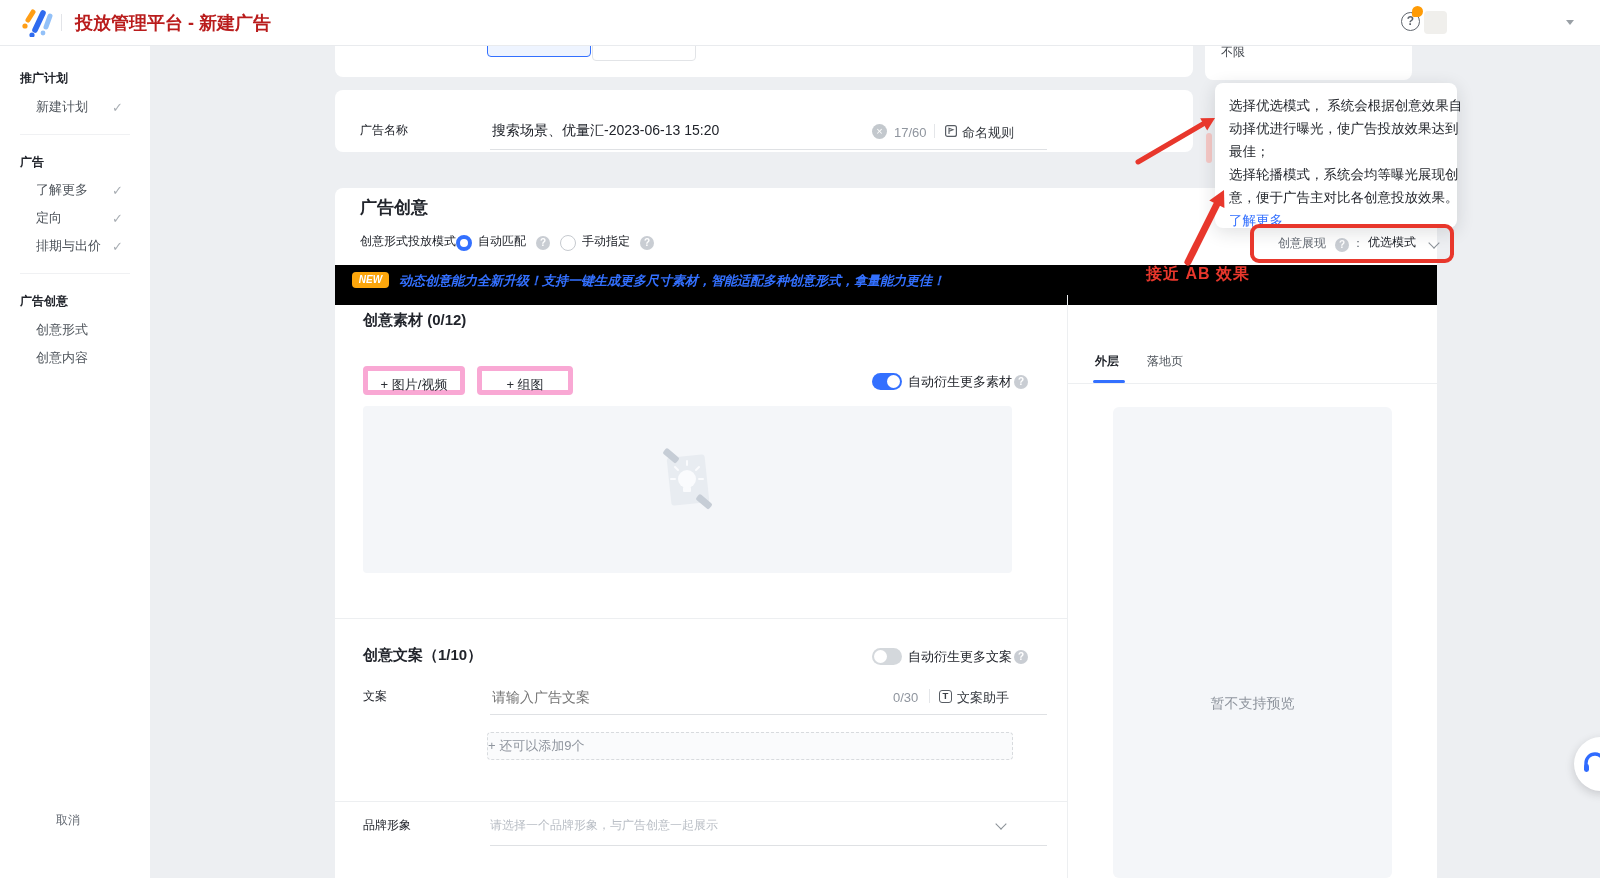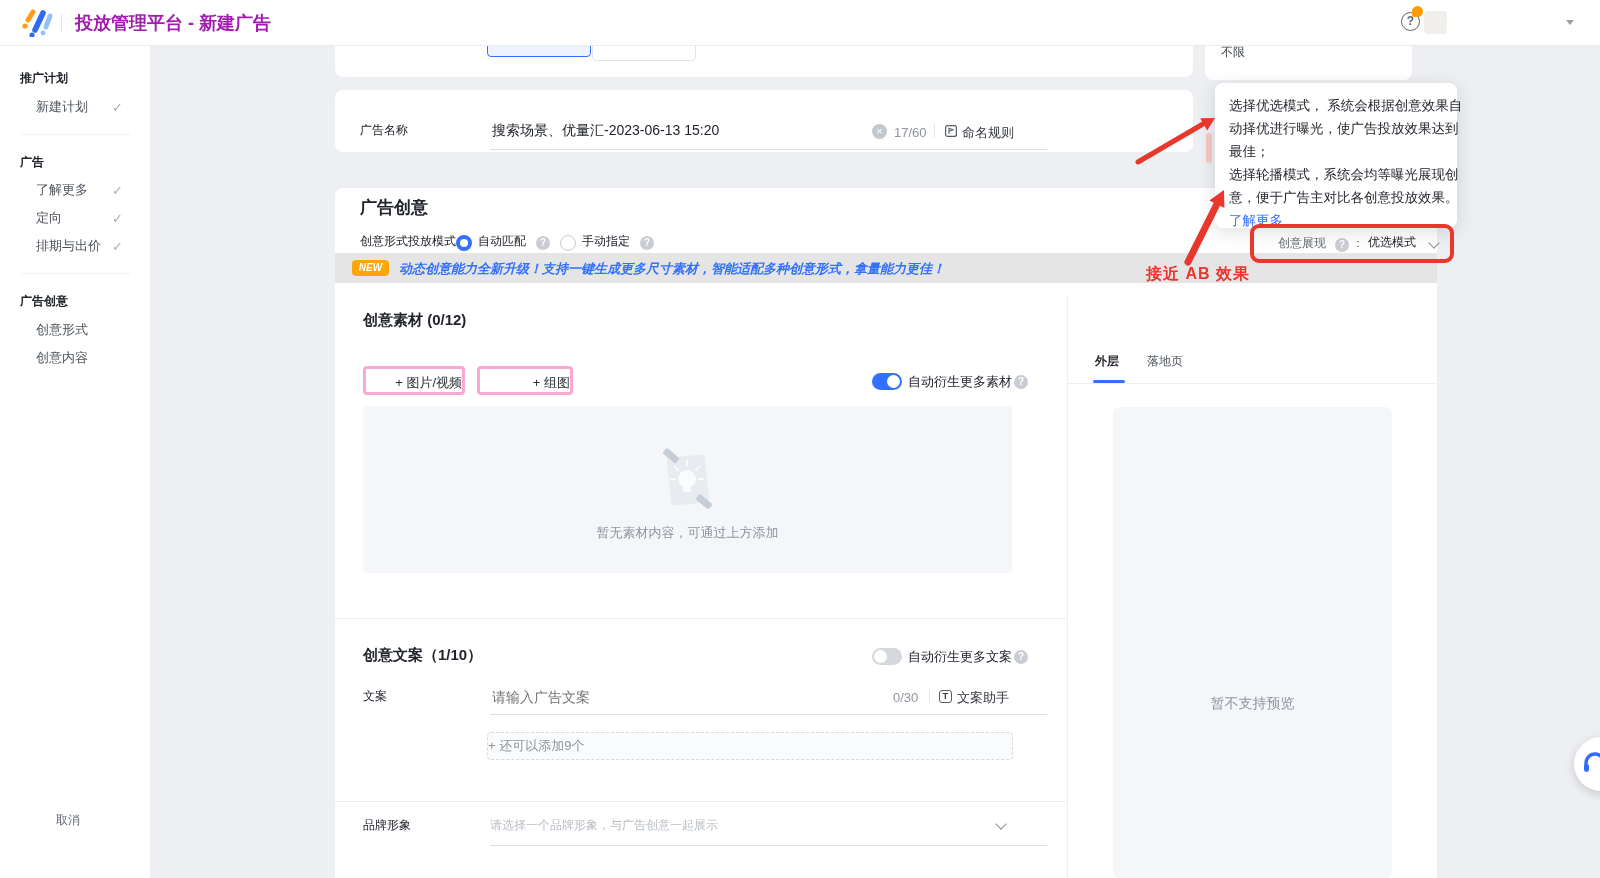--- a/index.html
+++ b/index.html
@@ -24,22 +24,22 @@
   .uline{position:absolute;height:1px;background:#dfe1e4}
   .ro{position:absolute;width:16px;height:16px;border-radius:50%;box-sizing:border-box;background:#fff}
   .ro.on{border:4.8px solid #3370ff}
   .ro.off{border:1.5px solid #c6cacf}
   .tg{position:absolute;width:30px;height:17px;border-radius:9px}
   .tg .k{position:absolute;width:13px;height:13px;border-radius:50%;background:#fff;top:2px}
   .tg.on{background:#3370ff}.tg.on .k{right:2px}
   .tg.off{background:#d4d8dc}.tg.off .k{left:2px}
   .chv{position:absolute;width:7px;height:7px;border-right:1.6px solid #8a9097;
        border-bottom:1.6px solid #8a9097;transform:rotate(45deg)}
-  .btn{position:absolute;box-sizing:border-box;border:3px solid #f9a8d4;border-radius:4px;
-       background:#fff;font-size:13px;color:#2a2e34;text-align:right;cursor:pointer}
+  .btn{position:absolute;box-sizing:border-box;border:5px solid #f9a8d4;border-radius:4px;
+       background:#fff;font-size:13px;color:#2a2e34;text-align:center;cursor:pointer}
   .tic{position:absolute;width:13px;height:13px;box-sizing:border-box;border:1.2px solid #585d64;
        border-radius:3px;color:#3c4046;font-size:9.5px;line-height:10px;text-align:center;font-weight:700}
   .tic::before{content:"T"}
   .tab-active{font-weight:700;color:#21242b}
   .tooltip{position:absolute;left:1215px;top:83px;width:242px;height:145px;background:#fff;
        border-radius:8px;box-shadow:0 4px 18px rgba(31,35,41,.14);z-index:50;box-sizing:border-box;
        padding:11px 14px;font-size:13.5px;line-height:23px;color:#25282e}
   .tooltip .tline{white-space:nowrap}
   .link{color:#3370ff;cursor:pointer}
   .red{color:#e8372c}
@@ -52,21 +52,21 @@
 <div class="abs" style="left:0;top:0;width:1600px;height:45px;background:#fff;border-bottom:1px solid #e9ebee;z-index:20">
   <svg class="abs" style="left:20px;top:8px" width="34" height="29" viewBox="0 0 34 29">
     <line x1="8" y1="12" x2="13" y2="4" stroke="#ff9e16" stroke-width="5" stroke-linecap="round"></line>
     <circle cx="5" cy="18" r="2.6" fill="#ff9e16"></circle>
     <line x1="15" y1="22" x2="23" y2="5" stroke="#2f6bef" stroke-width="5.6" stroke-linecap="round"></line>
     <circle cx="12" cy="27" r="2.6" fill="#2f6bef"></circle>
     <line x1="26" y1="19" x2="30" y2="8" stroke="#93c1f8" stroke-width="5" stroke-linecap="round"></line>
     <circle cx="23" cy="25" r="2.4" fill="#93c1f8"></circle>
   </svg>
   <div class="abs" style="left:61px;top:14px;width:1px;height:17px;background:#e2e4e8"></div>
-  <div class="txt" style="left:75px;top:12px;font-size:18px;font-weight:600;color:#a21caf">投放管理平台 - 新建广告</div>
+  <div class="txt" style="left:75px;top:12px;font-size:18px;font-weight:600;color:#b91c1c">投放管理平台 - 新建广告</div>
 
   <div class="abs" style="left:1401px;top:12px;width:19px;height:19px;border:1.6px solid #5f656d;border-radius:50%;
               box-sizing:border-box;color:#5f656d;font-size:12px;line-height:16px;text-align:center;font-weight:700;cursor:pointer">?</div>
   <div class="abs" style="left:1412px;top:6px;width:11px;height:11px;background:#ff9b05;border-radius:50% 50% 50% 2px"></div>
   <div class="abs" style="left:1424px;top:11px;width:23px;height:23px;background:#f0efec;border-radius:4px;cursor:pointer"></div>
   <div class="caret-down" style="left:1566px;top:20px;cursor:pointer"></div>
 </div>
 
 <div class="abs" style="left:0;top:45px;width:150px;height:833px;background:#fff">
   <div class="txt f14 bold" style="left:20px;top:26px">推广计划</div>
@@ -128,21 +128,21 @@
   <div class="ro off" style="left:225px;top:47px;cursor:pointer"></div>
   <div class="txt f14" style="left:247px;top:46px;cursor:pointer">手动指定</div>
   <div class="q" style="left:305px;top:48px;cursor:pointer"></div>
 
   <div class="txt f14" style="left:943px;top:48px;color:#646a73">创意展现</div>
   <div class="q" style="left:1000px;top:50px;cursor:pointer"></div>
   <div class="txt f14" style="left:1017px;top:48px;color:#646a73">：</div>
   <div class="txt f14" style="left:1033px;top:47px;font-weight:500;cursor:pointer">优选模式</div>
   <div class="chv" style="left:1095px;top:51px;cursor:pointer"></div>
 
-  <div class="abs" style="left:0;top:65px;width:1102px;height:30px;background:#e5e5e5">
+  <div class="abs" style="left:0;top:77px;width:1102px;height:40px;background:#000000">
     <div style="position:absolute;left:17px;top:7px;width:37px;height:16px;background:#fca60c;border-radius:4px;
                 color:#fff;font-size:10px;font-weight:800;font-style:italic;text-align:center;line-height:16px">NEW</div>
     <div class="txt" style="left:64px;top:8px;font-size:13px;font-weight:700;font-style:italic;color:#3370ff">动态创意能力全新升级！支持一键生成更多尺寸素材，智能适配多种创意形式，拿量能力更佳！</div>
   </div>
 
   <div class="vline" style="left:732px;top:107px;height:583px;background:#edeff1"></div>
 
   <div class="txt bold" style="left:28px;top:123px;font-size:15px">创意素材 (0/12)</div>
   <div class="btn" style="left:28px;top:178px;width:102px;height:29px;line-height:27px">+ 图片/视频</div>
   <div class="btn" style="left:142px;top:178px;width:96px;height:29px;line-height:27px">+ 组图</div>
@@ -160,21 +160,20 @@
       <circle cx="26" cy="33" r="9" fill="#fafbfd"></circle>
       <rect x="22" y="41" width="8" height="5" rx="1" fill="#fafbfd"></rect>
       <g stroke="#fafbfd" stroke-width="2" stroke-linecap="round">
         <line x1="26" y1="19" x2="26" y2="15"></line>
           <line x1="14" y1="33" x2="10" y2="33"></line>
         <line x1="38" y1="33" x2="42" y2="33"></line>
           <line x1="17" y1="24" x2="14" y2="21"></line>
         <line x1="35" y1="24" x2="38" y2="21"></line>
       </g>
     </svg>
-    <div style="position:absolute;left:0;top:118px;width:649px;text-align:center;font-size:13px;color:#8f959e">暂无素材内容，可通过上方添加</div>
   </div>
 
   <div class="hline" style="left:0;top:430px;width:732px"></div>
 
   <div class="txt bold" style="left:28px;top:458px;font-size:15px">创意文案（1/10）</div>
   <div class="tg off" style="left:537px;top:460px;cursor:pointer">
     <div class="k"></div>
     </div>
   <div class="txt f13" style="left:573px;top:461px">自动衍生更多文案</div>
   <div class="q" style="left:679px;top:462px;cursor:pointer"></div>

